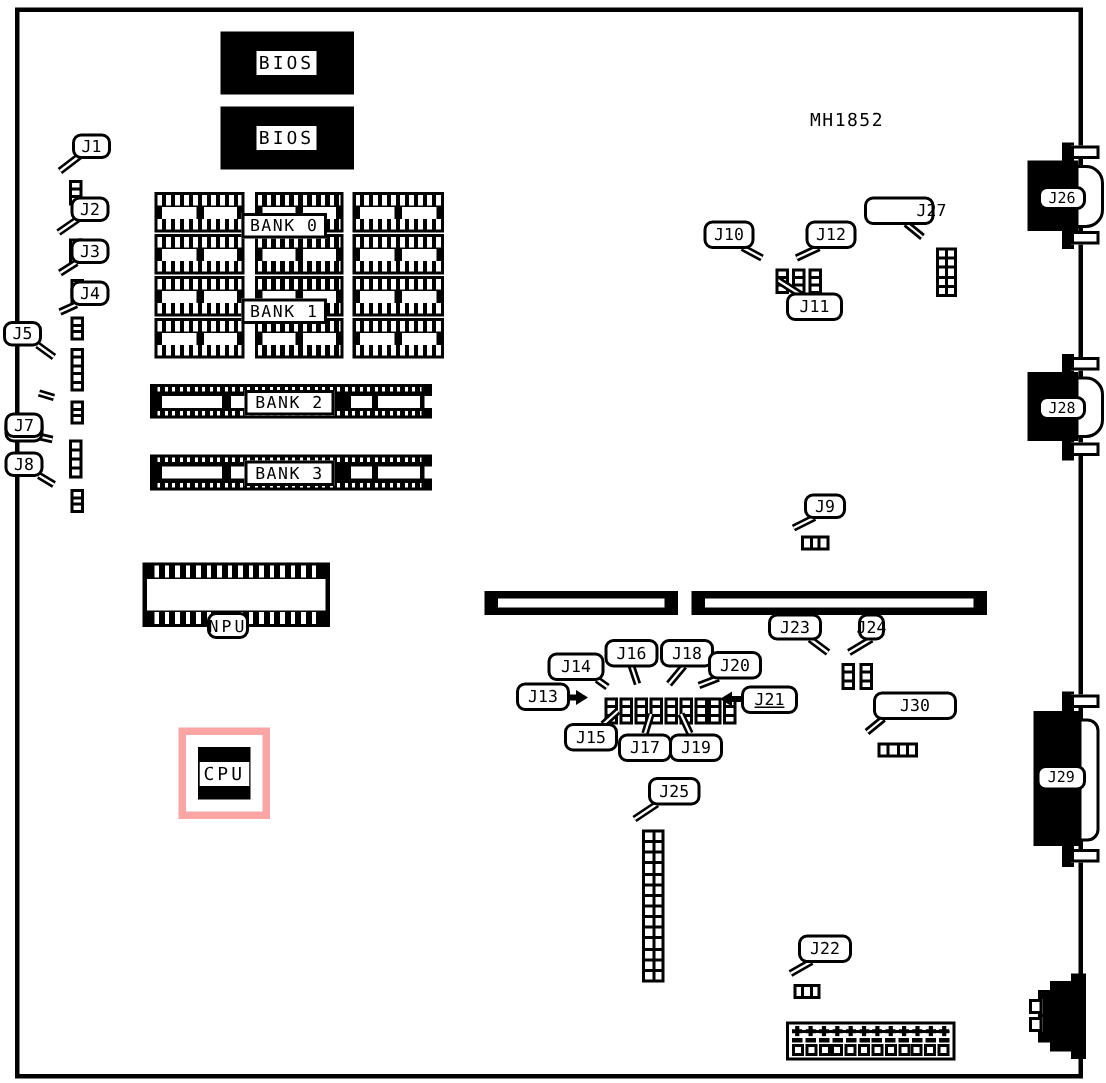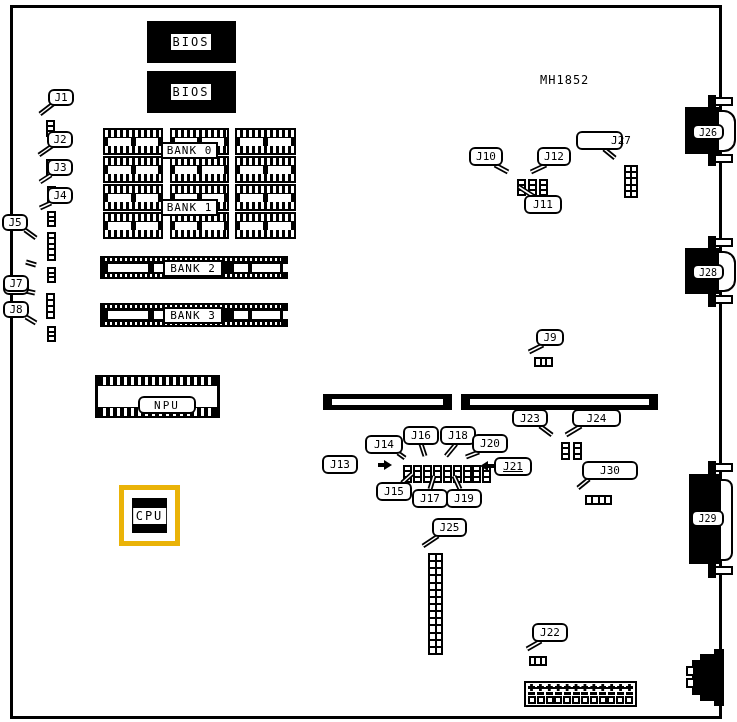--- a/index.html
+++ b/index.html
@@ -24,21 +24,21 @@
   
   .simm{background:#000;}
   .simm .dots{position:absolute;left:5px;right:7px;height:3px;
               background:repeating-linear-gradient(90deg,#fff 0 2px,#000 2px 5px);}
   .simm .bar{position:absolute;background:#fff;height:8px;top:8px;}
   
   .npu{background:#000;display:flex;flex-direction:column;padding:2px;box-sizing:border-box;}
   .npu .pins{height:8px;margin:0 6px;background:repeating-linear-gradient(90deg,#fff 0 3px,#000 3px 7px);}
   .npu .mid{flex:1;background:#fff;margin:1px 1px;}
   
-  .cpu-outer{background:#eab308;}
+  .cpu-outer{background:#fca5a5;}
   .cpu-white{position:absolute;left:5px;top:5px;right:5px;bottom:5px;background:#fff;}
   .cpu-inner{position:absolute;left:13px;top:13px;right:13px;bottom:13px;background:#000;}
   .cpu-label{position:absolute;left:50%;top:50%;transform:translate(-50%,-50%);
              background:#fff;padding:1px 3px;font-size:12px;letter-spacing:2px;}
   
   .slot{background:#000;}
   .slot i{position:absolute;left:9px;right:9px;top:5px;bottom:5px;background:#fff;}
   
   .jv{background:#000;display:flex;flex-direction:column;gap:2px;padding:2px;box-sizing:border-box;}
   .jv i{background:#fff;flex:1;}
@@ -204,21 +204,21 @@
       <div class="bar" style="right:0;width:5px;"></div>
       <div class="dots" style="bottom:2px;"></div>
     </div>
     <div class="abs boxlabel" style="left:150px;top:299px;width:60px;height:17px;">BANK 3</div>
 
     <div class="abs npu" style="left:82px;top:367px;width:125px;height:43px;">
       <div class="pins"></div>
         <div class="mid"></div>
         <div class="pins"></div>
     </div>
-    <div class="abs boxlabel rlabel" style="left:125px;top:388px;width:58px;height:18px;letter-spacing:2px;">NPU</div>
+    <div class="abs boxlabel rlabel" style="left:125px;top:400px;width:28px;height:18px;letter-spacing:2px;">NPU</div>
 
     <div class="abs cpu-outer" style="left:106px;top:477px;width:61px;height:61px;">
       <div class="cpu-white"></div>
       <div class="cpu-inner"></div>
       <div class="cpu-label">CPU</div>
     </div>
 
     <div class="abs slot" style="left:310px;top:386px;width:129px;height:16px;">
         <i></i>
       </div>
@@ -539,29 +539,29 @@
       <div class="callout abs" style="left: 47px; top: 159px; width: 26px; height: 17px;">J3</div>
       <div class="callout abs" style="left: 47px; top: 187px; width: 26px; height: 17px;">J4</div>
       <div class="callout abs" style="left: 2px; top: 214px; width: 26px; height: 17px;">J5</div>
       <div class="callout abs" style="left: 3px; top: 246px; width: 26px; height: 17px; margin-top: 32px;">J6</div>
       <div class="callout abs" style="left: 3px; top: 275px; width: 26px; height: 17px;">J7</div>
       <div class="callout abs" style="left: 3px; top: 301px; width: 26px; height: 17px;">J8</div>
       <div class="callout abs" style="left: 536px; top: 329px; width: 28px; height: 17px;">J9</div>
       <div class="callout abs" style="left: 469px; top: 147px; width: 34px; height: 19px;">J10</div>
       <div class="callout abs" style="left: 524px; top: 195px; width: 38px; height: 19px;">J11</div>
       <div class="callout abs" style="left: 537px; top: 147px; width: 34px; height: 19px;">J12</div>
-      <div class="callout abs" style="left: 322px; top: 455px; width: 36px; height: 19px;">J13</div>
+      <div class="callout abs" style="left: 344px; top: 455px; width: 36px; height: 19px;">J13</div>
       <div class="callout abs" style="left: 365px; top: 435px; width: 38px; height: 19px;">J14</div>
       <div class="callout abs" style="left: 376px; top: 482px; width: 36px; height: 19px;">J15</div>
       <div class="callout abs" style="left: 403px; top: 426px; width: 36px; height: 19px;">J16</div>
       <div class="callout abs" style="left: 412px; top: 489px; width: 36px; height: 19px;">J17</div>
       <div class="callout abs" style="left: 440px; top: 426px; width: 36px; height: 19px; text-align: center;">J18</div>
       <div class="callout abs" style="left: 446px; top: 489px; width: 36px; height: 19px;">J19</div>
       <div class="callout abs" style="left: 472px; top: 434px; width: 36px; height: 19px;">J20</div>
       <div class="callout abs" style="left: 494px; top: 457px; width: 38px; height: 19px; text-decoration: underline;">J21</div>
       <div class="callout abs" style="left: 532px; top: 623px; width: 36px; height: 19px;">J22</div>
       <div class="callout abs" style="left: 512px; top: 409px; width: 36px; height: 18px;">J23</div>
-      <div class="callout abs" style="left: 572px; top: 409px; width: 49px; height: 18px;">J24</div>
+      <div class="callout abs" style="left: 572px; top: 409px; width: 18px; height: 18px;">J24</div>
       <div class="callout abs" style="left: 432px; top: 518px; width: 35px; height: 19px;">J25</div>
       <div class="callout abs" style="left: 576px; top: 131px; width: 36px; height: 19px; padding-left: 43px;">J27</div>
       <div class="callout abs" style="left: 582px; top: 461px; width: 56px; height: 19px;">J30</div>
     </div>
 </div>
 
 </body></html>

